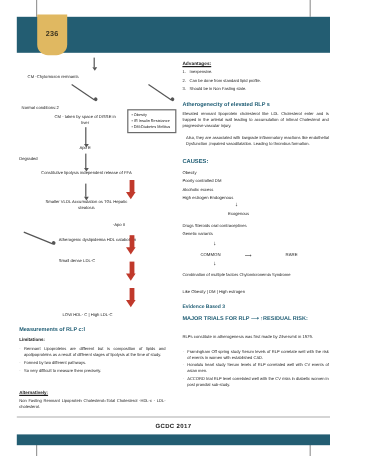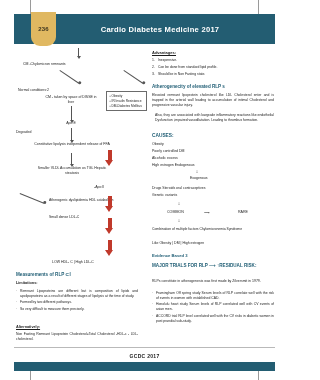--- a/index.html
+++ b/index.html
@@ -86,21 +86,20 @@
 
   <div class="cropmark cm-tl-v"></div>
   <div class="cropmark cm-tr-v"></div>
   <div class="cropmark cm-bl-v"></div>
   <div class="cropmark cm-br-v"></div>
 
   <div class="header"></div>
   <div class="pagetab">
     <span>236</span>
   </div>
-  <div class="header-title">Cardio Diabetes Medicine 2017</div>
 
   <div class="colL">
 
     <div class="arrow-v" style="left:62px;top:-2px;height:8px;"></div>
 
     <div class="t" style="left:7px;top:12px;width:110px;">CM -Chylomicron remnants</div>
 
     <div class="arrow-diag" style="left:44px;top:20px;width:23px;transform:rotate(34deg);"></div>
     <div class="arrow-diag" style="left:108px;top:20px;width:23px;transform:rotate(34deg);"></div>
 

